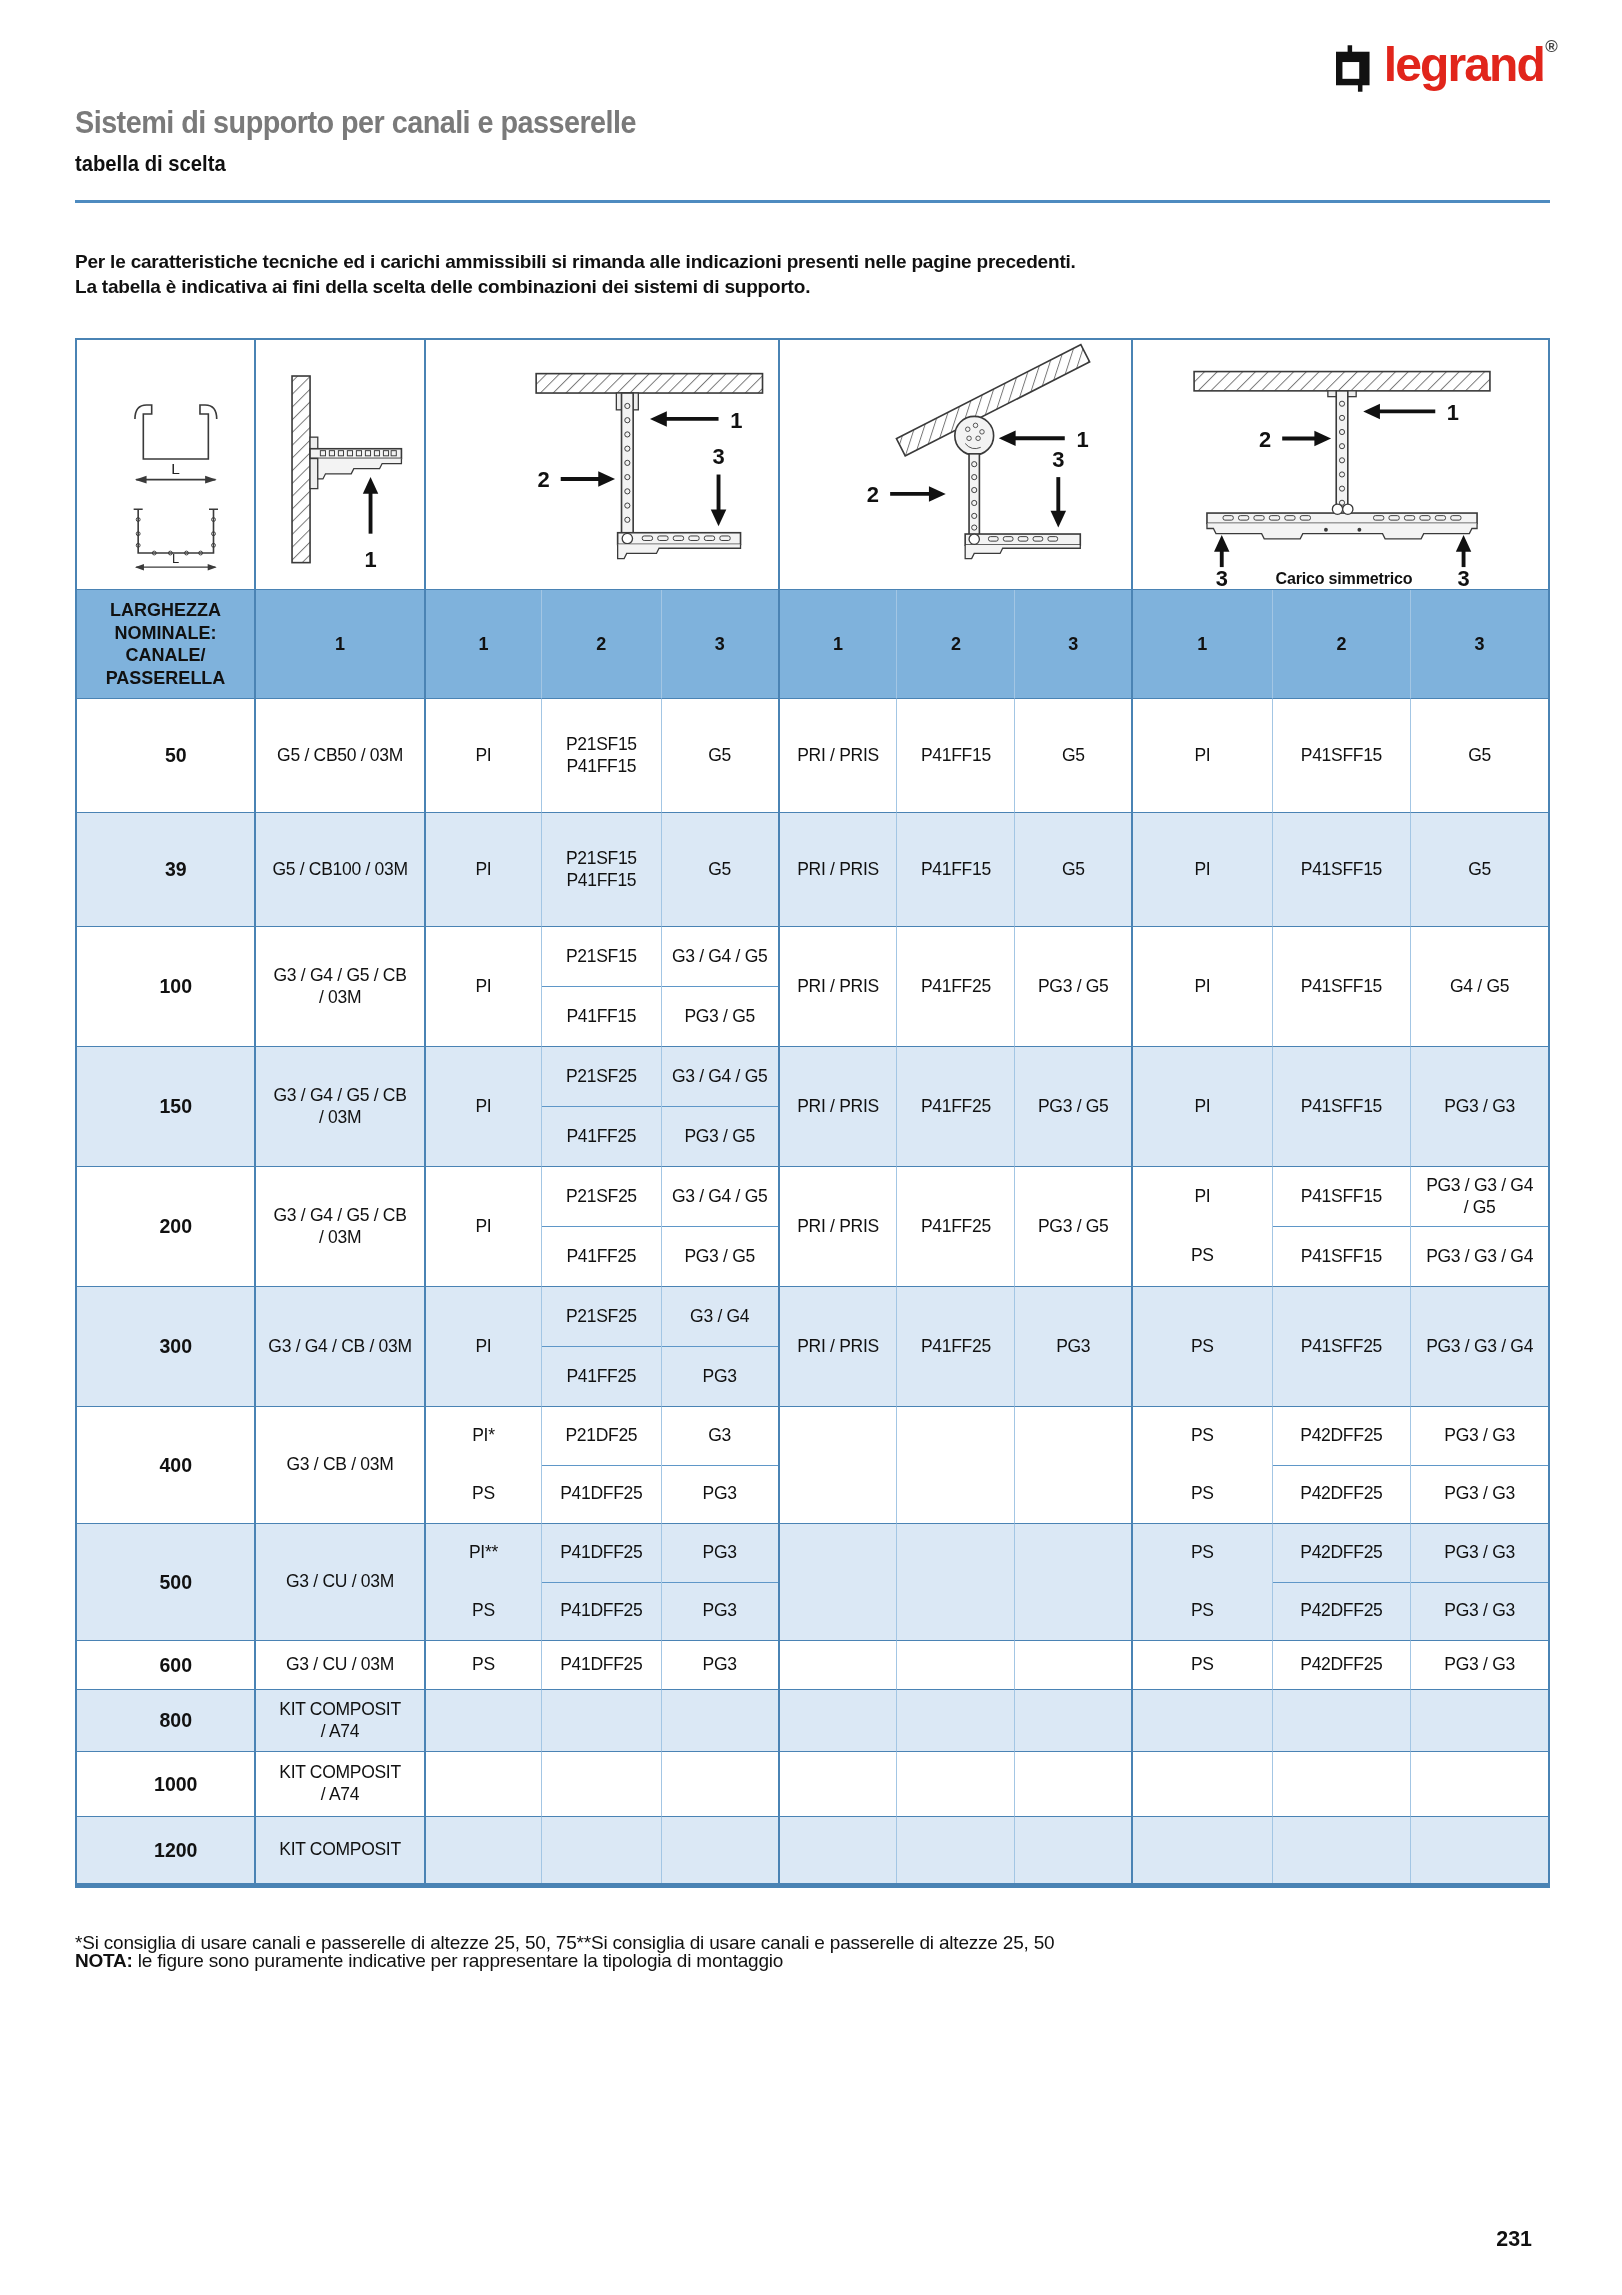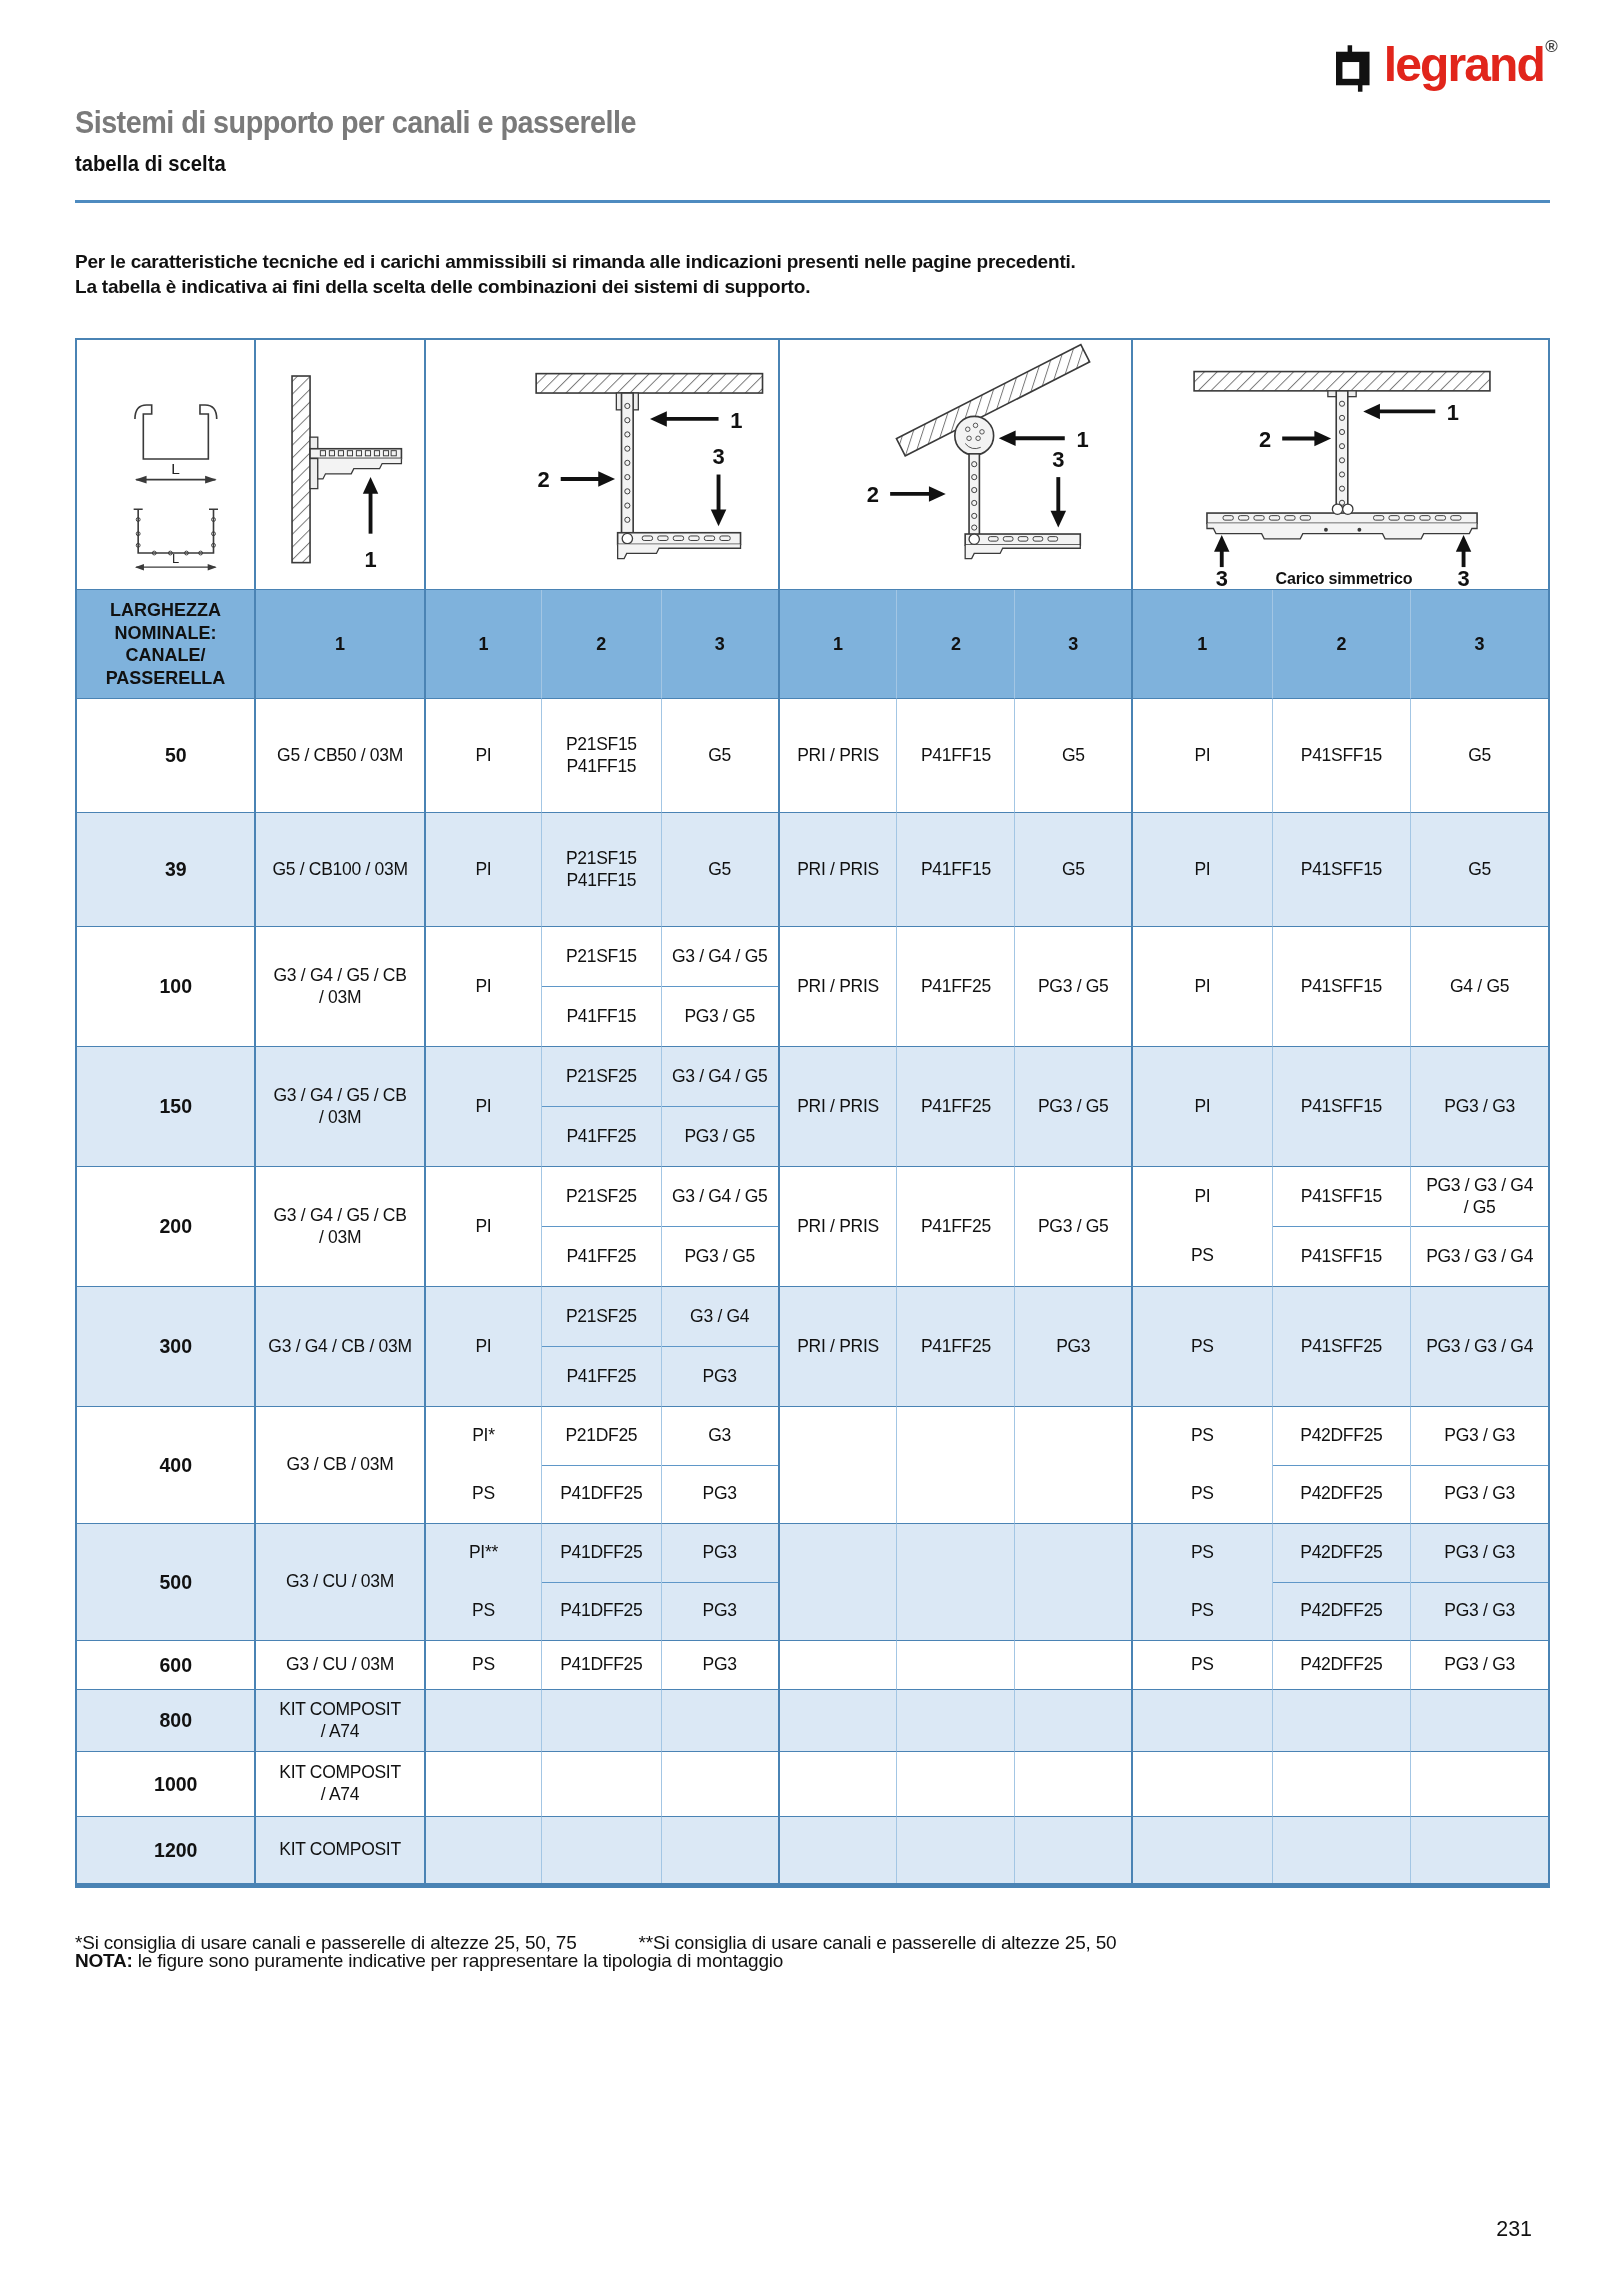--- a/index.html
+++ b/index.html
@@ -43,24 +43,24 @@
   .head{background:var(--c-head);font-weight:bold;font-size:18px;letter-spacing:0;}
   .rowlab{font-weight:bold;font-size:19.5px;letter-spacing:0;padding-left:23px;}
   .bg-alt{background:var(--c-alt);}
   .diag{align-items:stretch;justify-content:center;padding:0;}
   .last-row{border-bottom:none;}
   .cell.splitcell,.cell.stackcell{flex-direction:column;align-items:stretch;padding:0;}
   .half{flex:1;display:flex;align-items:center;justify-content:center;text-align:center;white-space:pre-line;padding:1.3px 2.6px;}
   .splitcell .half.top{border-bottom:1.9px solid var(--c-split);}
 
   
-  .footnotes{position:absolute;left:75px;top:1932px;width:1475px;display:flex;gap:62px;font-size:19px;letter-spacing:-0.2px;}
+  .footnotes{position:absolute;left:75px;top:1932px;width:1475px;display:flex;font-size:19px;letter-spacing:-0.2px;}
   .nota{position:absolute;left:75px;top:1950px;width:1475px;font-size:19px;letter-spacing:-0.2px;}
   .nota b{font-weight:bold;}
-  .pageno{position:absolute;right:91px;bottom:53px;font-size:21.4px;font-weight:normal;}
+  .pageno{position:absolute;right:91px;bottom:43px;font-size:21.4px;font-weight:bold;}
 
   svg text{font-family:"Liberation Sans",sans-serif;}
   .dsvg{width:100%;height:100%;}
 </style>
 </head>
 <body>
 
 <div class="page">
 
   <div class="logo">

